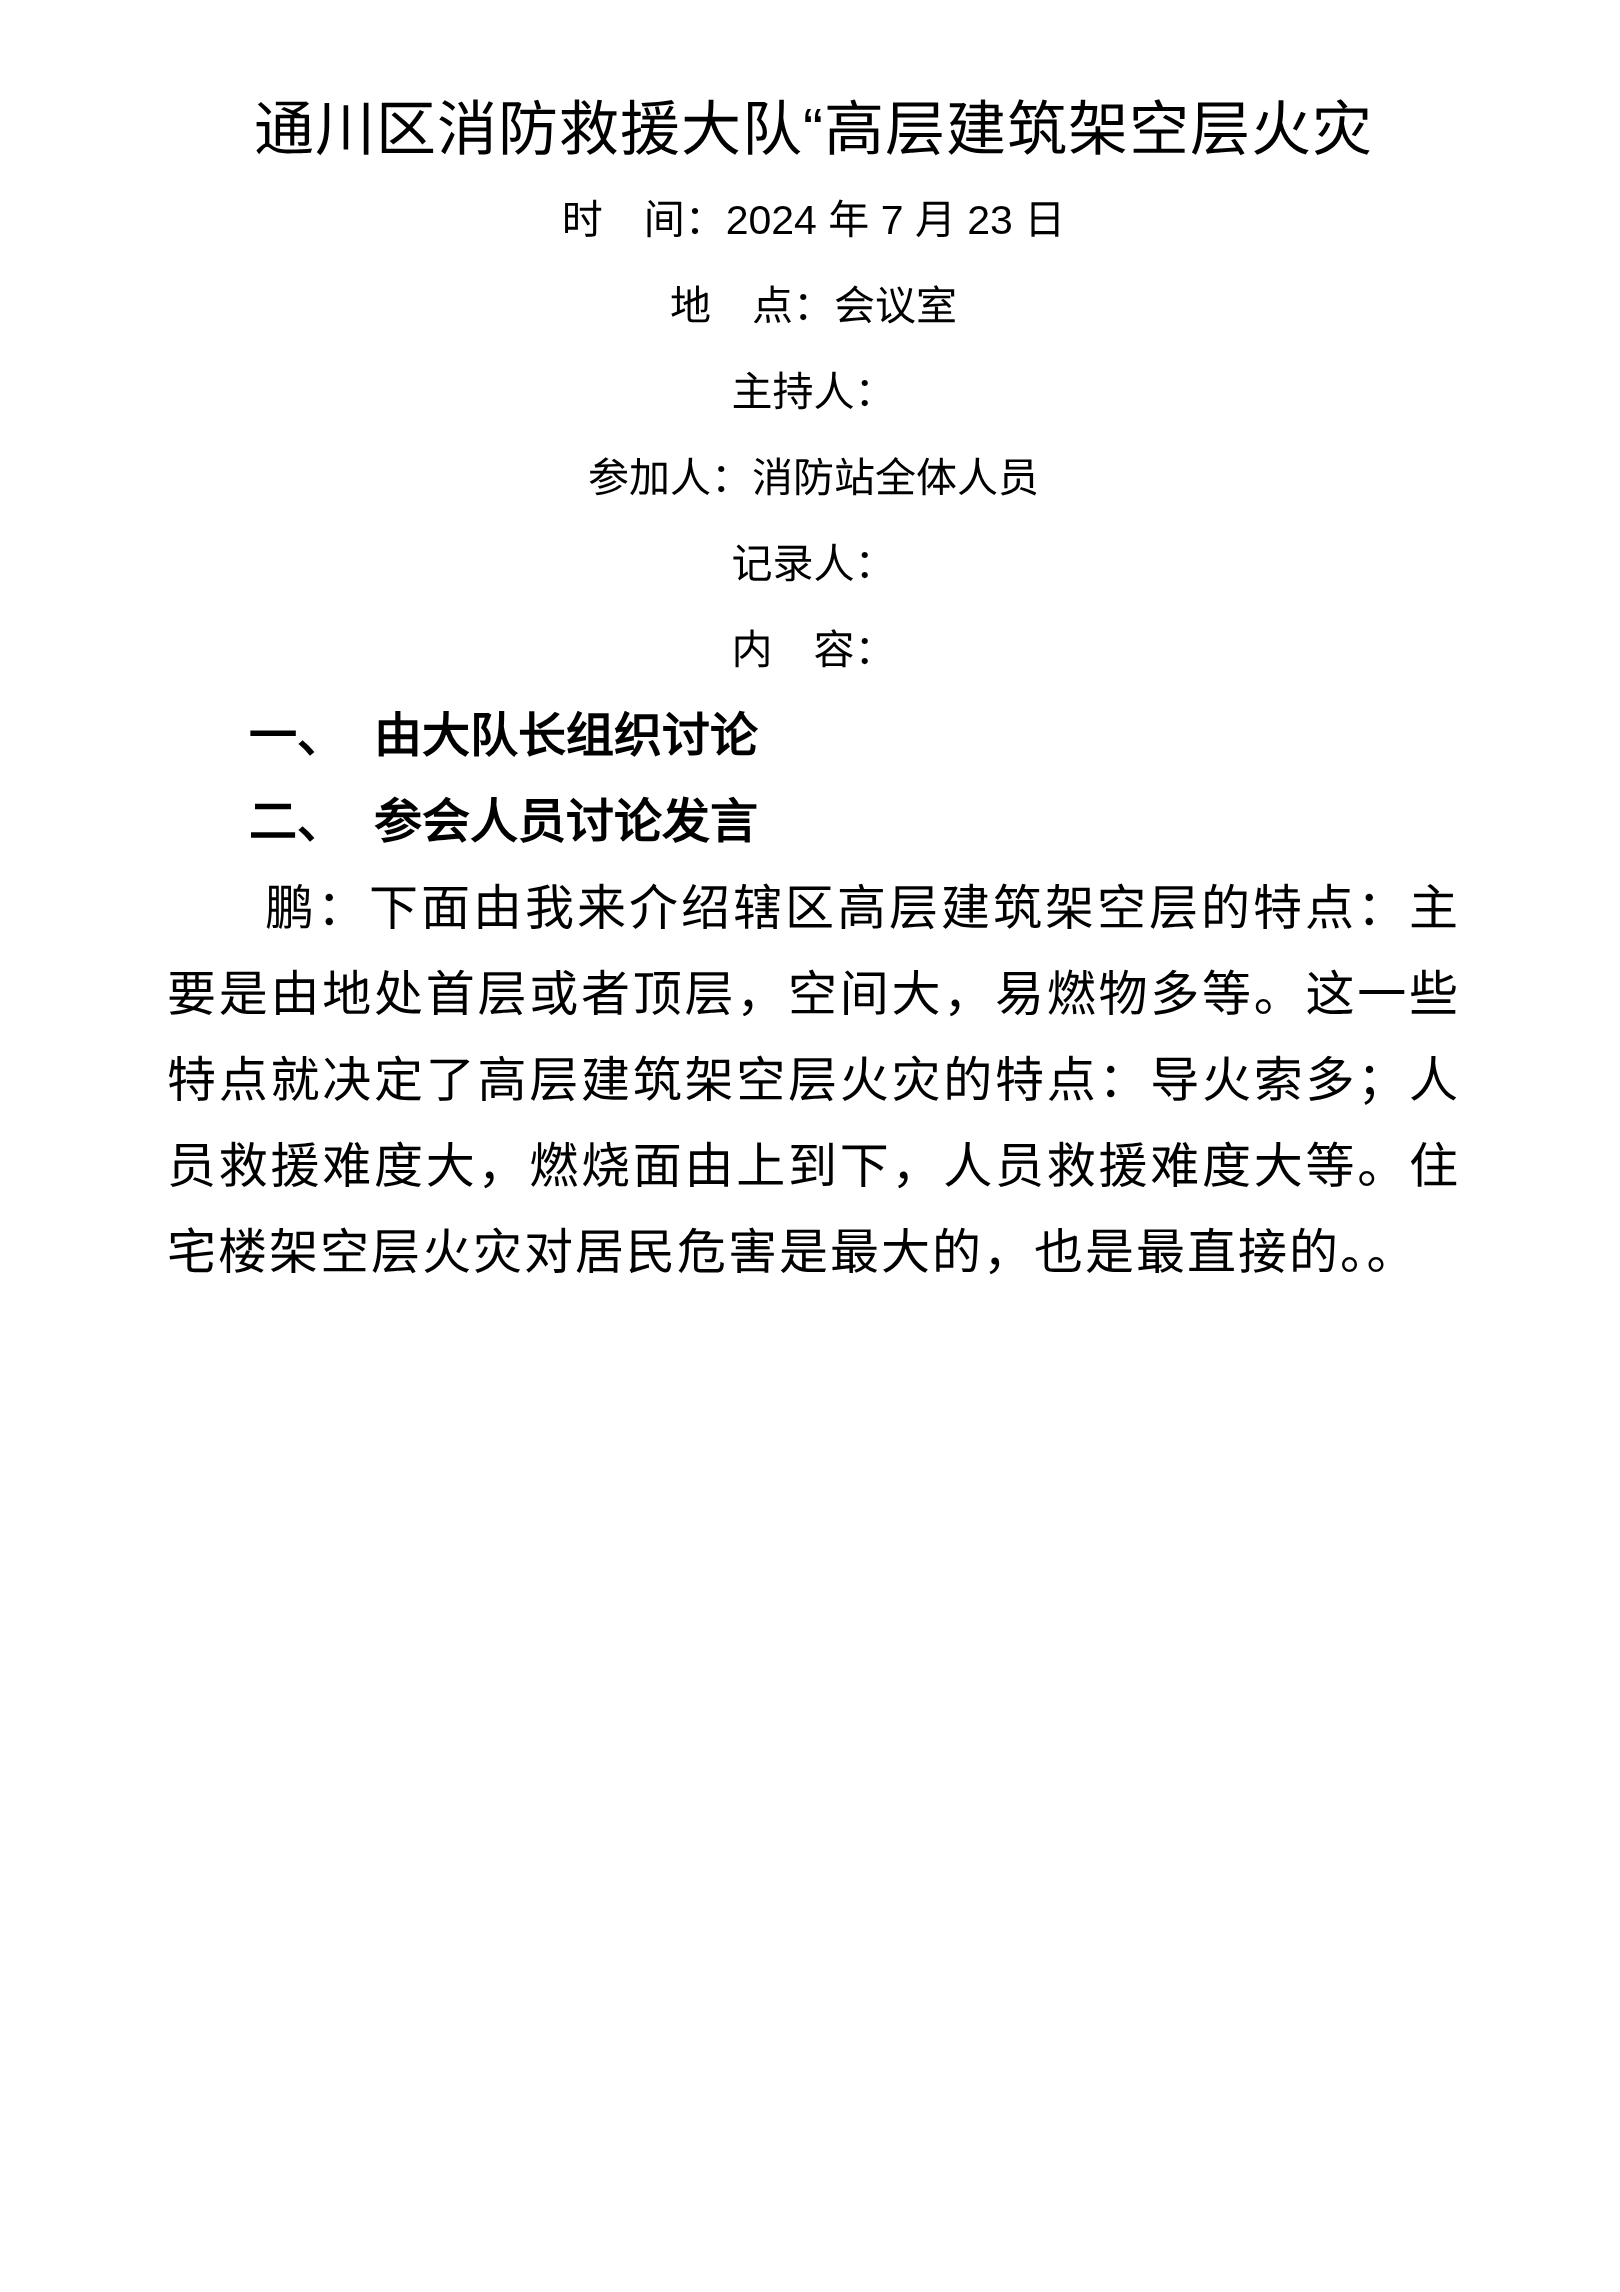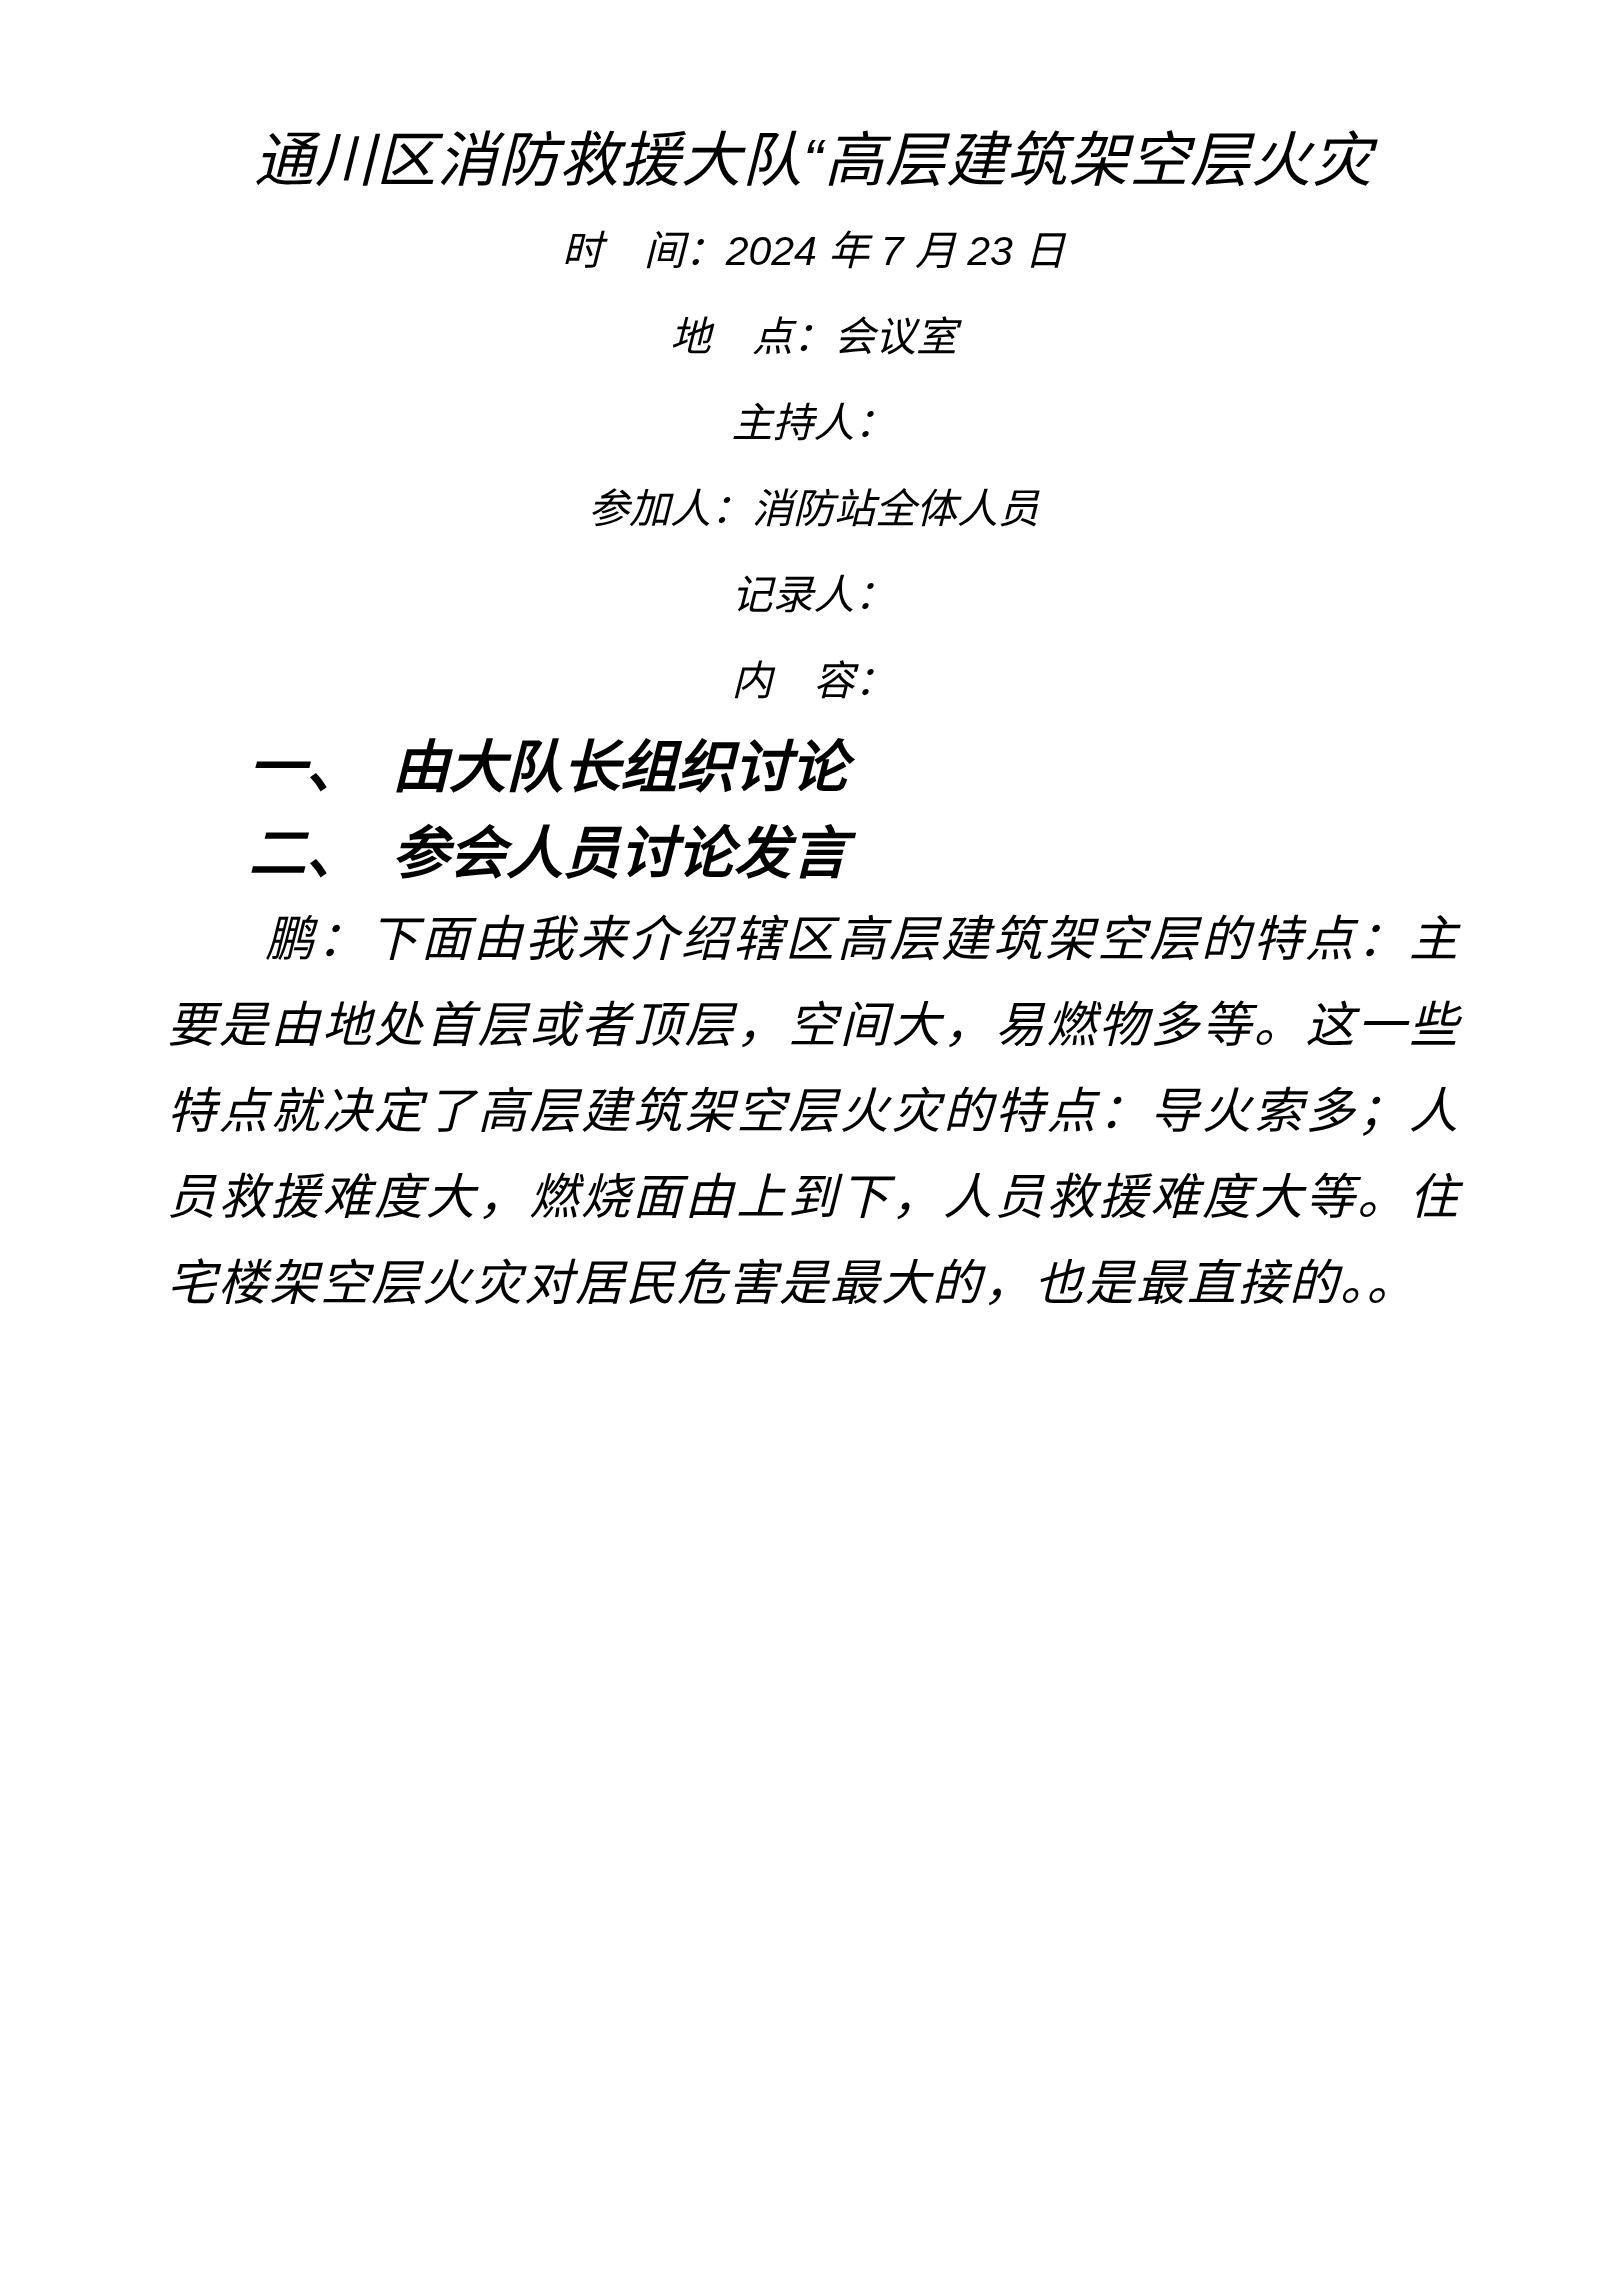--- a/index.html
+++ b/index.html
@@ -6,41 +6,40 @@
   html, body { background: #ffffff; }
   body {
     font-family: "Liberation Sans", sans-serif;
     color: #000000;
   }
   .page {
     width: 1620px;
     height: 2293px;
     margin: 0 auto;
     background: #ffffff;
-    padding: 115px 160px 0 167px;
+    padding: 84px 160px 0 167px;
     overflow: hidden;
-    font-style: italic;
   }
   .doc-title {
     font-size: 60px;
     font-weight: normal;
     text-align: center;
     line-height: 91px;
     letter-spacing: 1px;
   }
   .doc-title .title-line { display: block; }
   .meta-block { margin-top: 2px; }
   .meta-line {
     font-size: 41px;
     line-height: 86px;
     white-space: pre;
     text-align: center;
   }
   .section-heading {
-    font-size: 57px;
+    font-size: 48px;
     font-weight: bold;
     line-height: 86px;
     text-indent: 82px;
   }
   .section-heading .heading-number { margin-right: 29px; }
   .paragraph {
     font-size: 49px;
     line-height: 86px;
     text-align: justify;
     text-justify: inter-ideograph;

